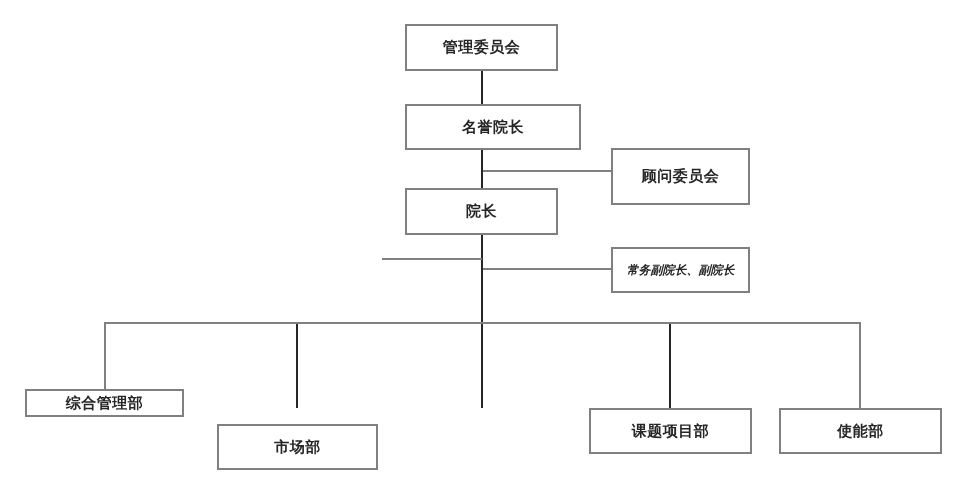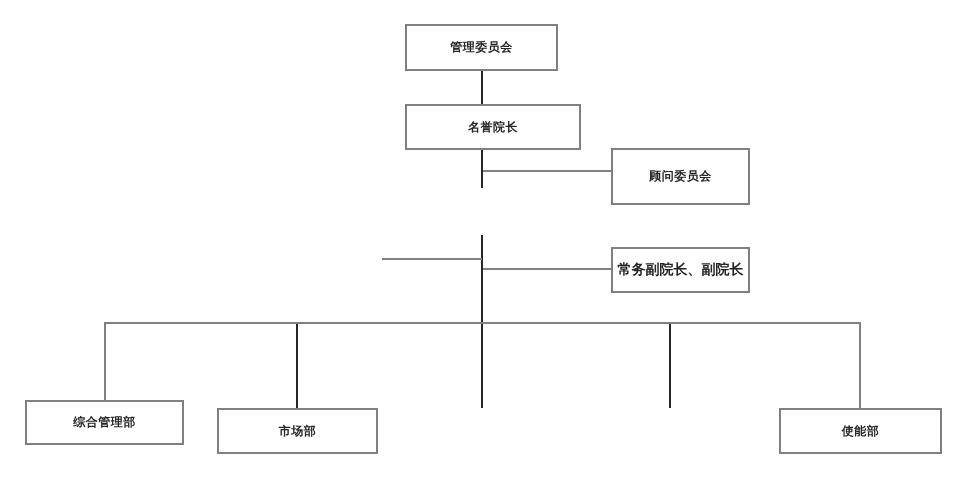--- a/index.html
+++ b/index.html
@@ -21,29 +21,30 @@
   .node{
     position:absolute;
     box-sizing:border-box;
     border:2px solid var(--box-border);
     background:#ffffff;
     display:flex;
     align-items:center;
     justify-content:center;
   }
   .node .label{
-    font-size:12px;
+    font-size:15px;
     font-weight:bold;
     color:var(--text);
     white-space:nowrap;
     letter-spacing:0.5px;
   }
   .node.small .label{
-    font-size:14px;
+    font-size:12px;
     letter-spacing:0;
+    font-style:italic;
   }
   .line{position:absolute;}
   .line.gray{background:var(--gray-line);}
   .line.dark{background:var(--dark-line);}
 </style>
 </head>
 <body>
 
 <div class="canvas">
 
@@ -65,33 +66,39 @@
   </div>
 
   <div class="node" style="left:405px;top:104px;width:176px;height:46px">
     <span class="label">名誉院长</span>
   </div>
 
   <div class="node" style="left:611px;top:148px;width:139px;height:57px">
     <span class="label">顾问委员会</span>
   </div>
 
+  <div class="node" style="left:405px;top:188px;width:153px;height:47px">
+    <span class="label">院长</span>
+  </div>
 
 
   <div class="node small" style="left:611px;top:247px;width:139px;height:46px">
     <span class="label">常务副院长、副院长</span>
   </div>
 
-  <div class="node" style="left:25px;top:400px;width:159px;height:45px">
+  <div class="node" style="left:25px;top:389px;width:159px;height:28px">
     <span class="label">综合管理部</span>
   </div>
 
-  <div class="node" style="left:217px;top:408px;width:161px;height:46px">
+  <div class="node" style="left:217px;top:424px;width:161px;height:46px">
     <span class="label">市场部</span>
   </div>
 
 
+  <div class="node" style="left:589px;top:408px;width:163px;height:46px">
+    <span class="label">课题项目部</span>
+  </div>
 
   <div class="node" style="left:779px;top:408px;width:163px;height:46px">
     <span class="label">使能部</span>
   </div>
 
 </div>
 
 </body></html>

